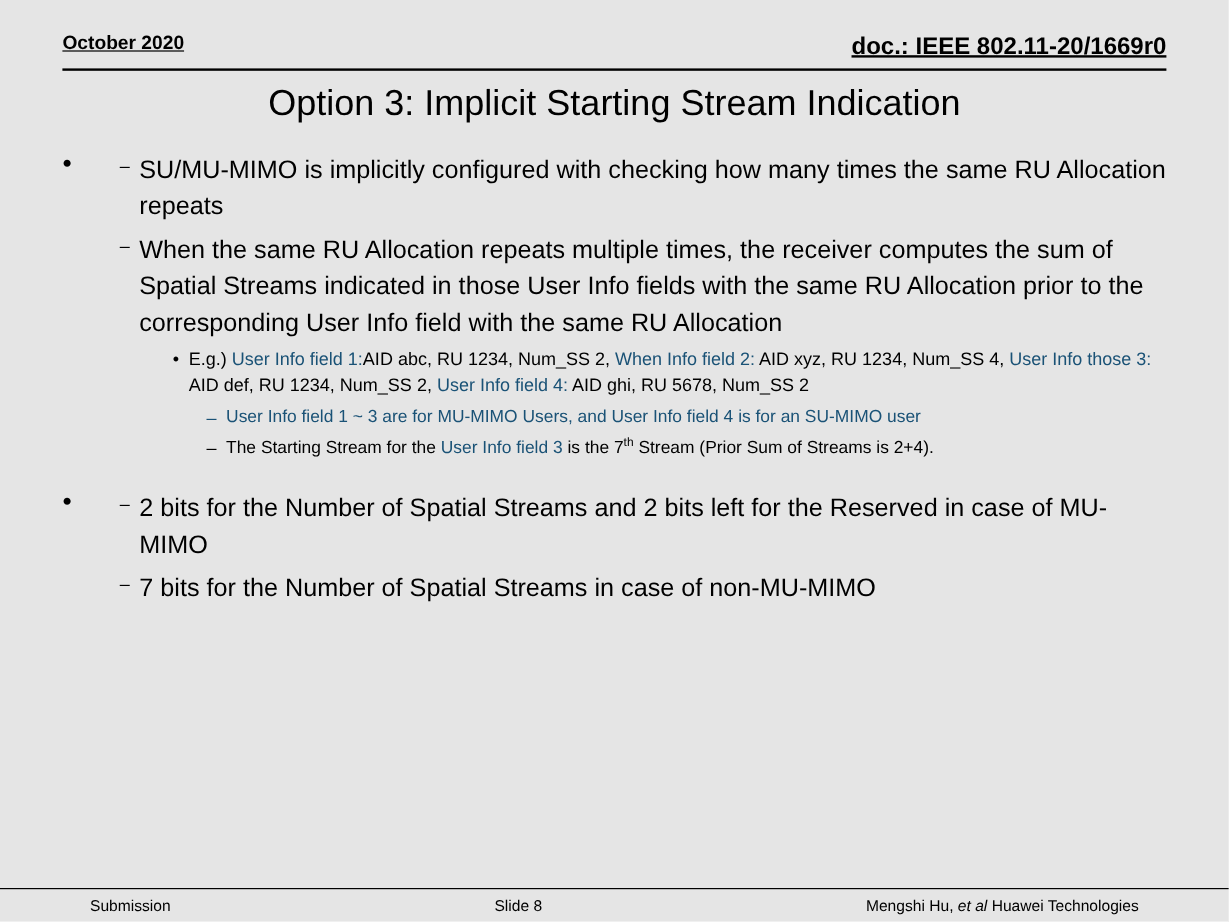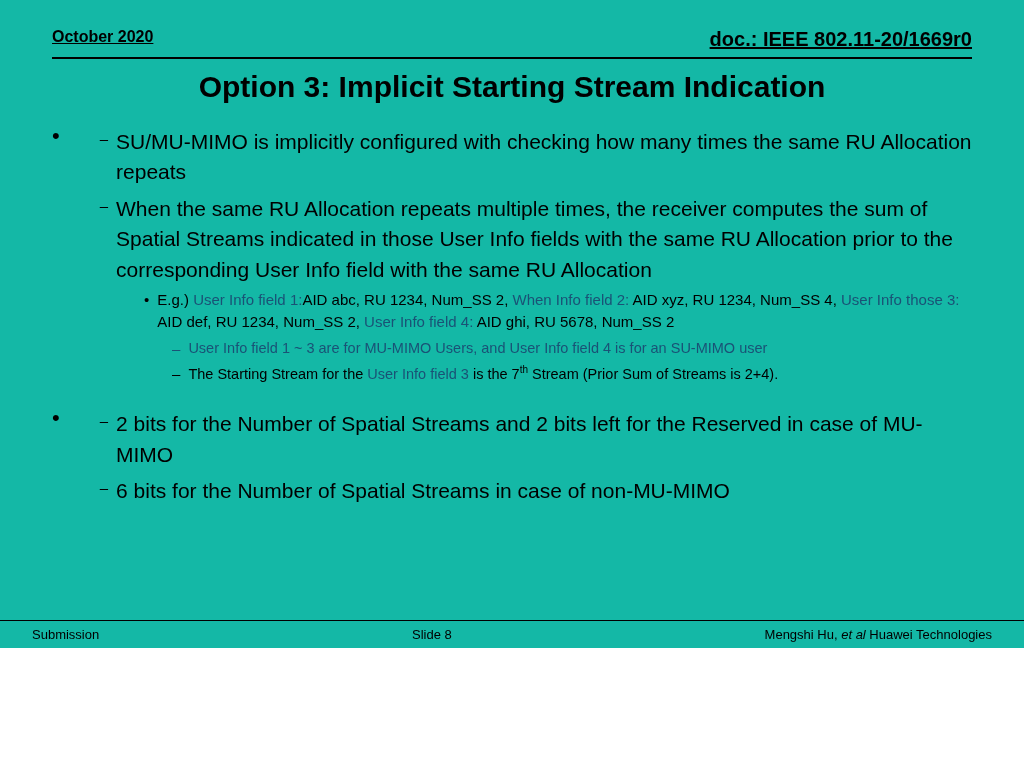--- a/index.html
+++ b/index.html
@@ -6,24 +6,24 @@
     body {
       font-family: Arial, sans-serif;
       background: #fff;
       width: 1024px;
       height: 768px;
       overflow: hidden;
       position: relative;
     }
     .slide {
       width: 1024px;
-      height: 648px;
+      height: 768px;
       padding: 28px 52px 20px 52px;
       position: relative;
-      background: #14b8a6;
+      background: #e5e5e5;
     }
     .header {
       display: flex;
       justify-content: space-between;
       align-items: flex-start;
       border-bottom: 2px solid #000;
       padding-bottom: 6px;
       margin-bottom: 10px;
     }
     .header-left {
@@ -32,21 +32,21 @@
       text-decoration: underline;
     }
     .header-right {
       font-weight: bold;
       font-size: 20px;
       text-decoration: underline;
     }
     .slide-title {
       text-align: center;
       font-size: 30px;
-      font-weight: bold;
+      font-weight: normal;
       margin-bottom: 18px;
       line-height: 1.2;
     }
     .content {
       font-size: 15px;
       line-height: 1.45;
     }
     .bullet-main {
       display: flex;
       align-items: flex-start;
@@ -123,21 +123,21 @@
     .level3-bullet-text.black {
       color: #000;
     }
     .blue { color: #1a5276; }
     .footer {
       position: absolute;
       bottom: 0;
       left: 0;
       right: 0;
       border-top: 1.5px solid #000;
-      padding: 6px 32px;
+      padding: 6px 75px;
       display: flex;
       justify-content: space-between;
       align-items: center;
       font-size: 13px;
     }
     .footer-center {
       text-align: center;
     }
     .footer-right {
       font-size: 13px;
@@ -212,21 +212,21 @@
     <div class="bullet-main">
       <span class="bullet-dot">•</span>
       <div>
         <div class="sub-bullets">
           <div class="sub-bullet">
             <span class="dash">–</span>
             <span class="sub-bullet-text">2 bits for the Number of Spatial Streams and  2 bits left for the Reserved in case of MU-MIMO</span>
           </div>
           <div class="sub-bullet">
             <span class="dash">–</span>
-            <span class="sub-bullet-text">6 bits for the Number of Spatial Streams in case of non-MU-MIMO</span>
+            <span class="sub-bullet-text">7 bits for the Number of Spatial Streams in case of non-MU-MIMO</span>
           </div>
         </div>
       </div>
     </div>
 
   </div>
 
   <div class="footer">
     <span class="footer-left">Submission</span>
     <span class="footer-center">Slide 8</span>

